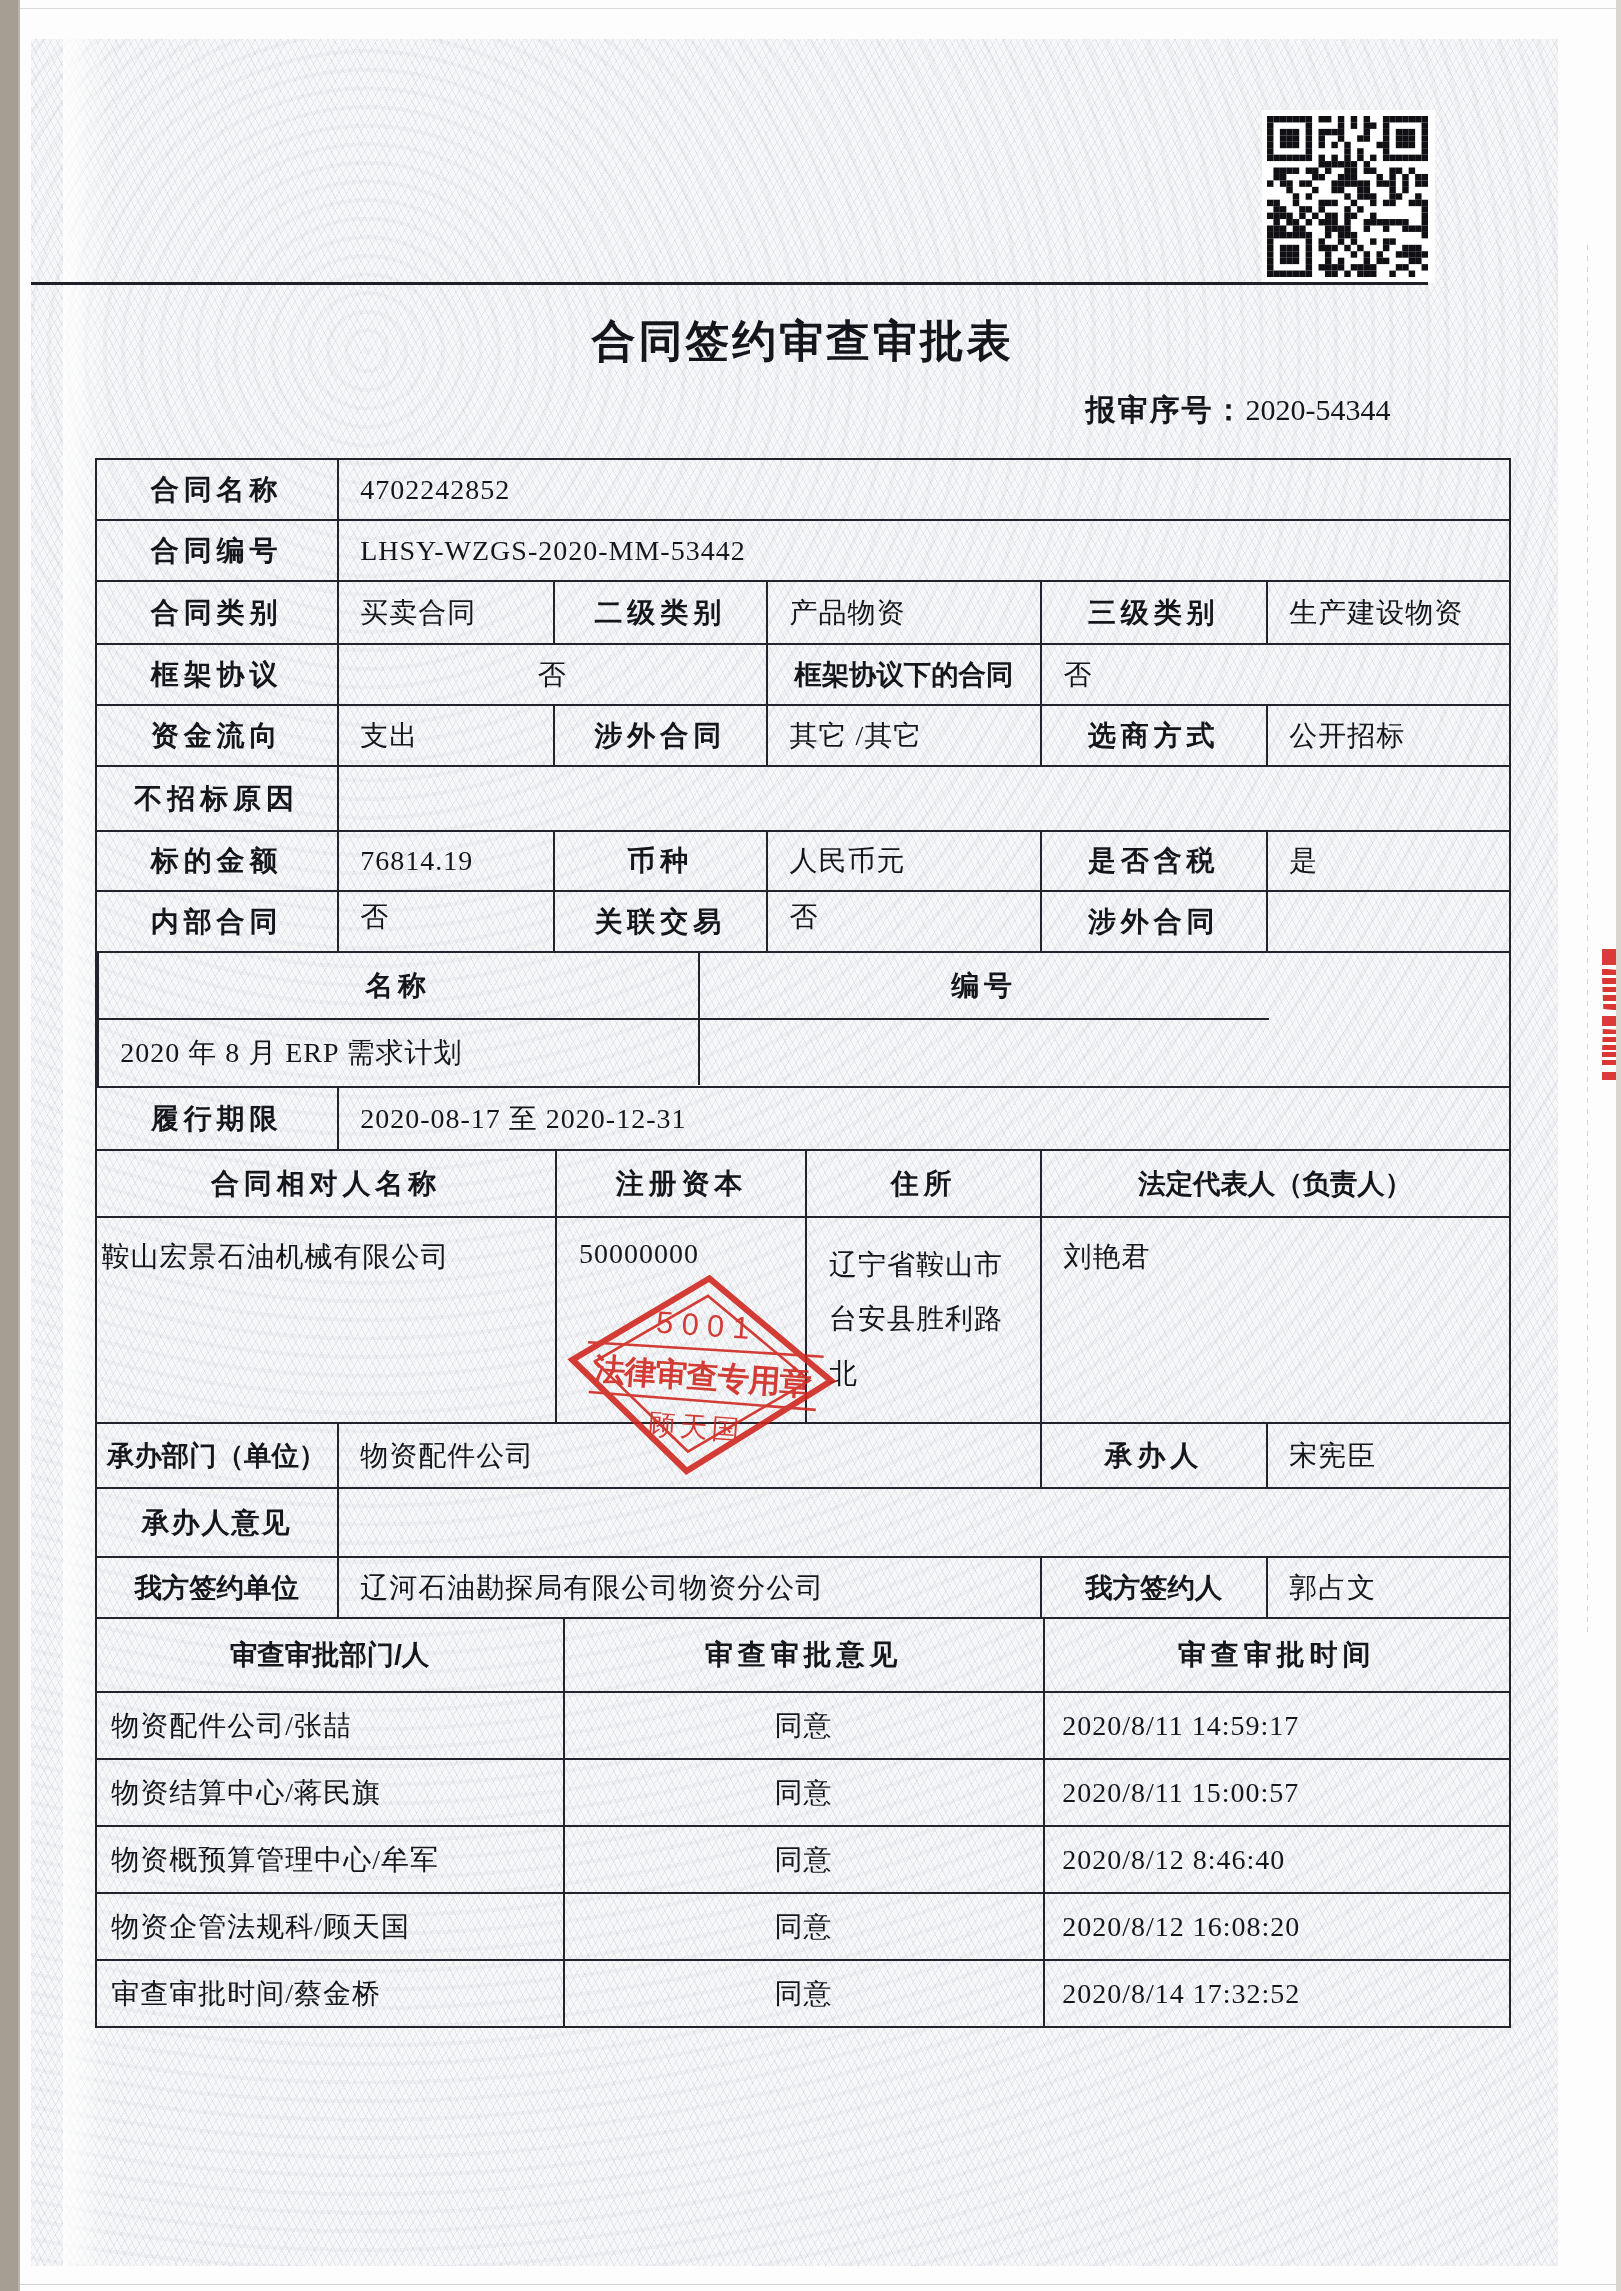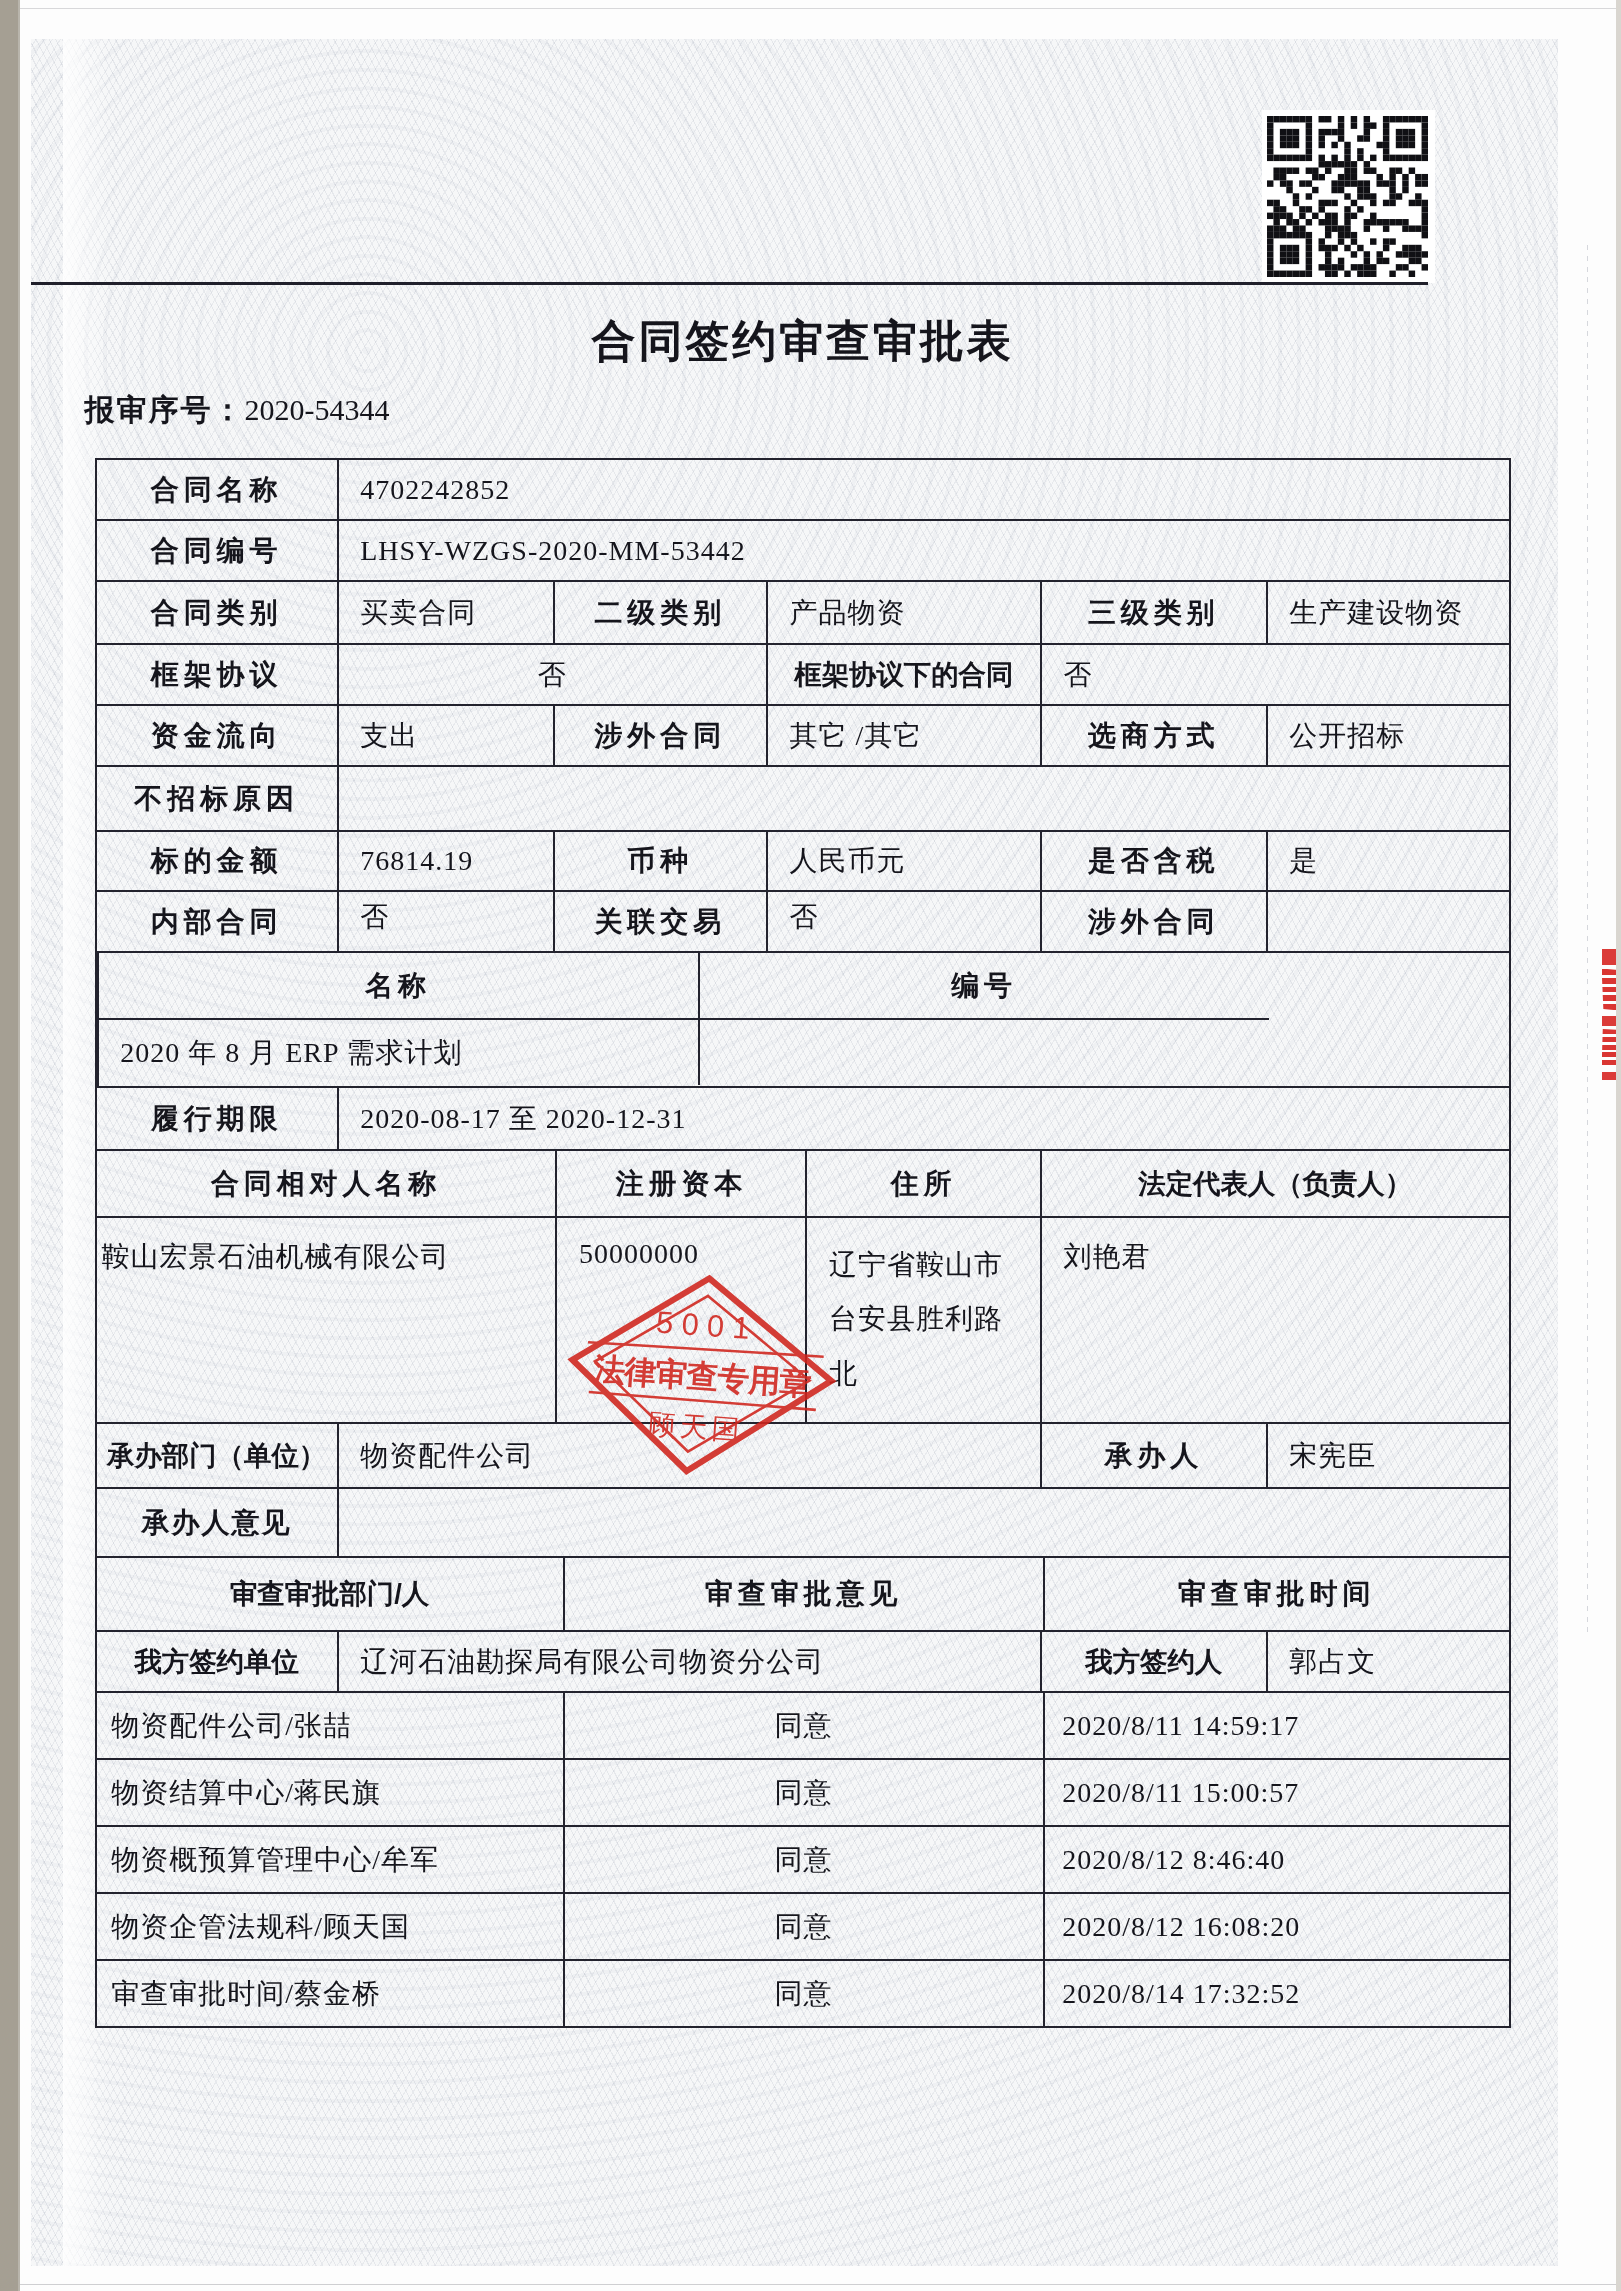--- a/index.html
+++ b/index.html
@@ -19,21 +19,21 @@
       #f6f7f8;}
   .fold-light{position:absolute;left:43px;top:39px;width:45px;height:2227px;
       background:linear-gradient(90deg,rgba(255,255,255,.85),rgba(255,255,255,0));}
   .top-line{position:absolute;left:0;top:7.8px;width:1600px;height:1px;background:#d8d8da;}
   .bottom-line{position:absolute;left:0;top:2284px;width:1600px;height:1px;background:#cfcfd1;}
   .right-fold{position:absolute;left:1567px;top:245px;width:1px;height:1392px;
       background:repeating-linear-gradient(180deg,rgba(140,145,160,.35) 0 4.9px,rgba(0,0,0,0) 4.9px 10.8px);}
   
   .title{position:absolute;left:75px;top:312px;width:1416px;margin:0;text-align:center;
          font-size:44px;font-weight:bold;letter-spacing:2.9px;}
-  .serial{position:absolute;left:65px;top:390px;width:1296px;font-size:30px;line-height:39px;}
+  .serial{position:absolute;left:75px;top:390px;width:1296px;text-align:right;font-size:30px;line-height:39px;}
   .serial .b{font-weight:bold;letter-spacing:2px;}
   .serif{font-family:"Liberation Serif","DejaVu Serif",serif;font-weight:normal;}
   .hrule{position:absolute;left:11.8px;top:282px;width:1397px;height:2.9px;background:#20202b;}
   
   .qr{position:absolute;left:1242px;top:110px;width:173px;height:173px;background:#ffffff;padding:5.9px;box-sizing:border-box;}
   .qr svg{display:block;width:161px;height:161px;}
   
   .ftable{position:absolute;left:75px;top:458px;width:1416px;border:2.9px solid #23232e;box-sizing:border-box;
           font-size:28px;}
   .trow{display:flex;box-sizing:border-box;border-top:2px solid #23232e;}
@@ -495,31 +495,31 @@
         <div class="tc val" style="width:49.8%">物资配件公司</div>
         <div class="tc lab" style="width:16%">承办人</div>
         <div class="tc val" style="width:17.2%">宋宪臣</div>
       </div>
 
       <div class="trow" style="height:69px">
         <div class="tc nb lab" style="width:17%;letter-spacing:2px">承办人意见</div>
         <div class="tc val" style="width:83%"></div>
       </div>
 
-      <div class="trow" style="height:74px">
-        <div class="tc nb lab tight" style="width:33%">审查审批部门/人</div>
-        <div class="tc lab" style="width:34%">审查审批意见</div>
-        <div class="tc lab" style="width:33%">审查审批时间</div>
-      </div>
-
       <div class="trow" style="height:61px">
         <div class="tc nb lab tight" style="width:17%">我方签约单位</div>
         <div class="tc val" style="width:49.8%">辽河石油勘探局有限公司物资分公司</div>
         <div class="tc lab tight" style="width:16%">我方签约人</div>
         <div class="tc val" style="width:17.2%">郭占文</div>
+      </div>
+
+      <div class="trow" style="height:74px">
+        <div class="tc nb lab tight" style="width:33%">审查审批部门/人</div>
+        <div class="tc lab" style="width:34%">审查审批意见</div>
+        <div class="tc lab" style="width:33%">审查审批时间</div>
       </div>
 
       <div class="trow" style="height:67px">
         <div class="tc nb val" style="width:33%;padding-left:14.7px">物资配件公司/张喆</div>
         <div class="tc val cen" style="width:34%;padding-left:0">同意</div>
         <div class="tc val" style="width:33%;padding-left:17.6px">2020/8/11 14:59:17</div>
       </div>
       <div class="trow" style="height:67px">
         <div class="tc nb val" style="width:33%;padding-left:14.7px">物资结算中心/蒋民旗</div>
         <div class="tc val cen" style="width:34%;padding-left:0">同意</div>

